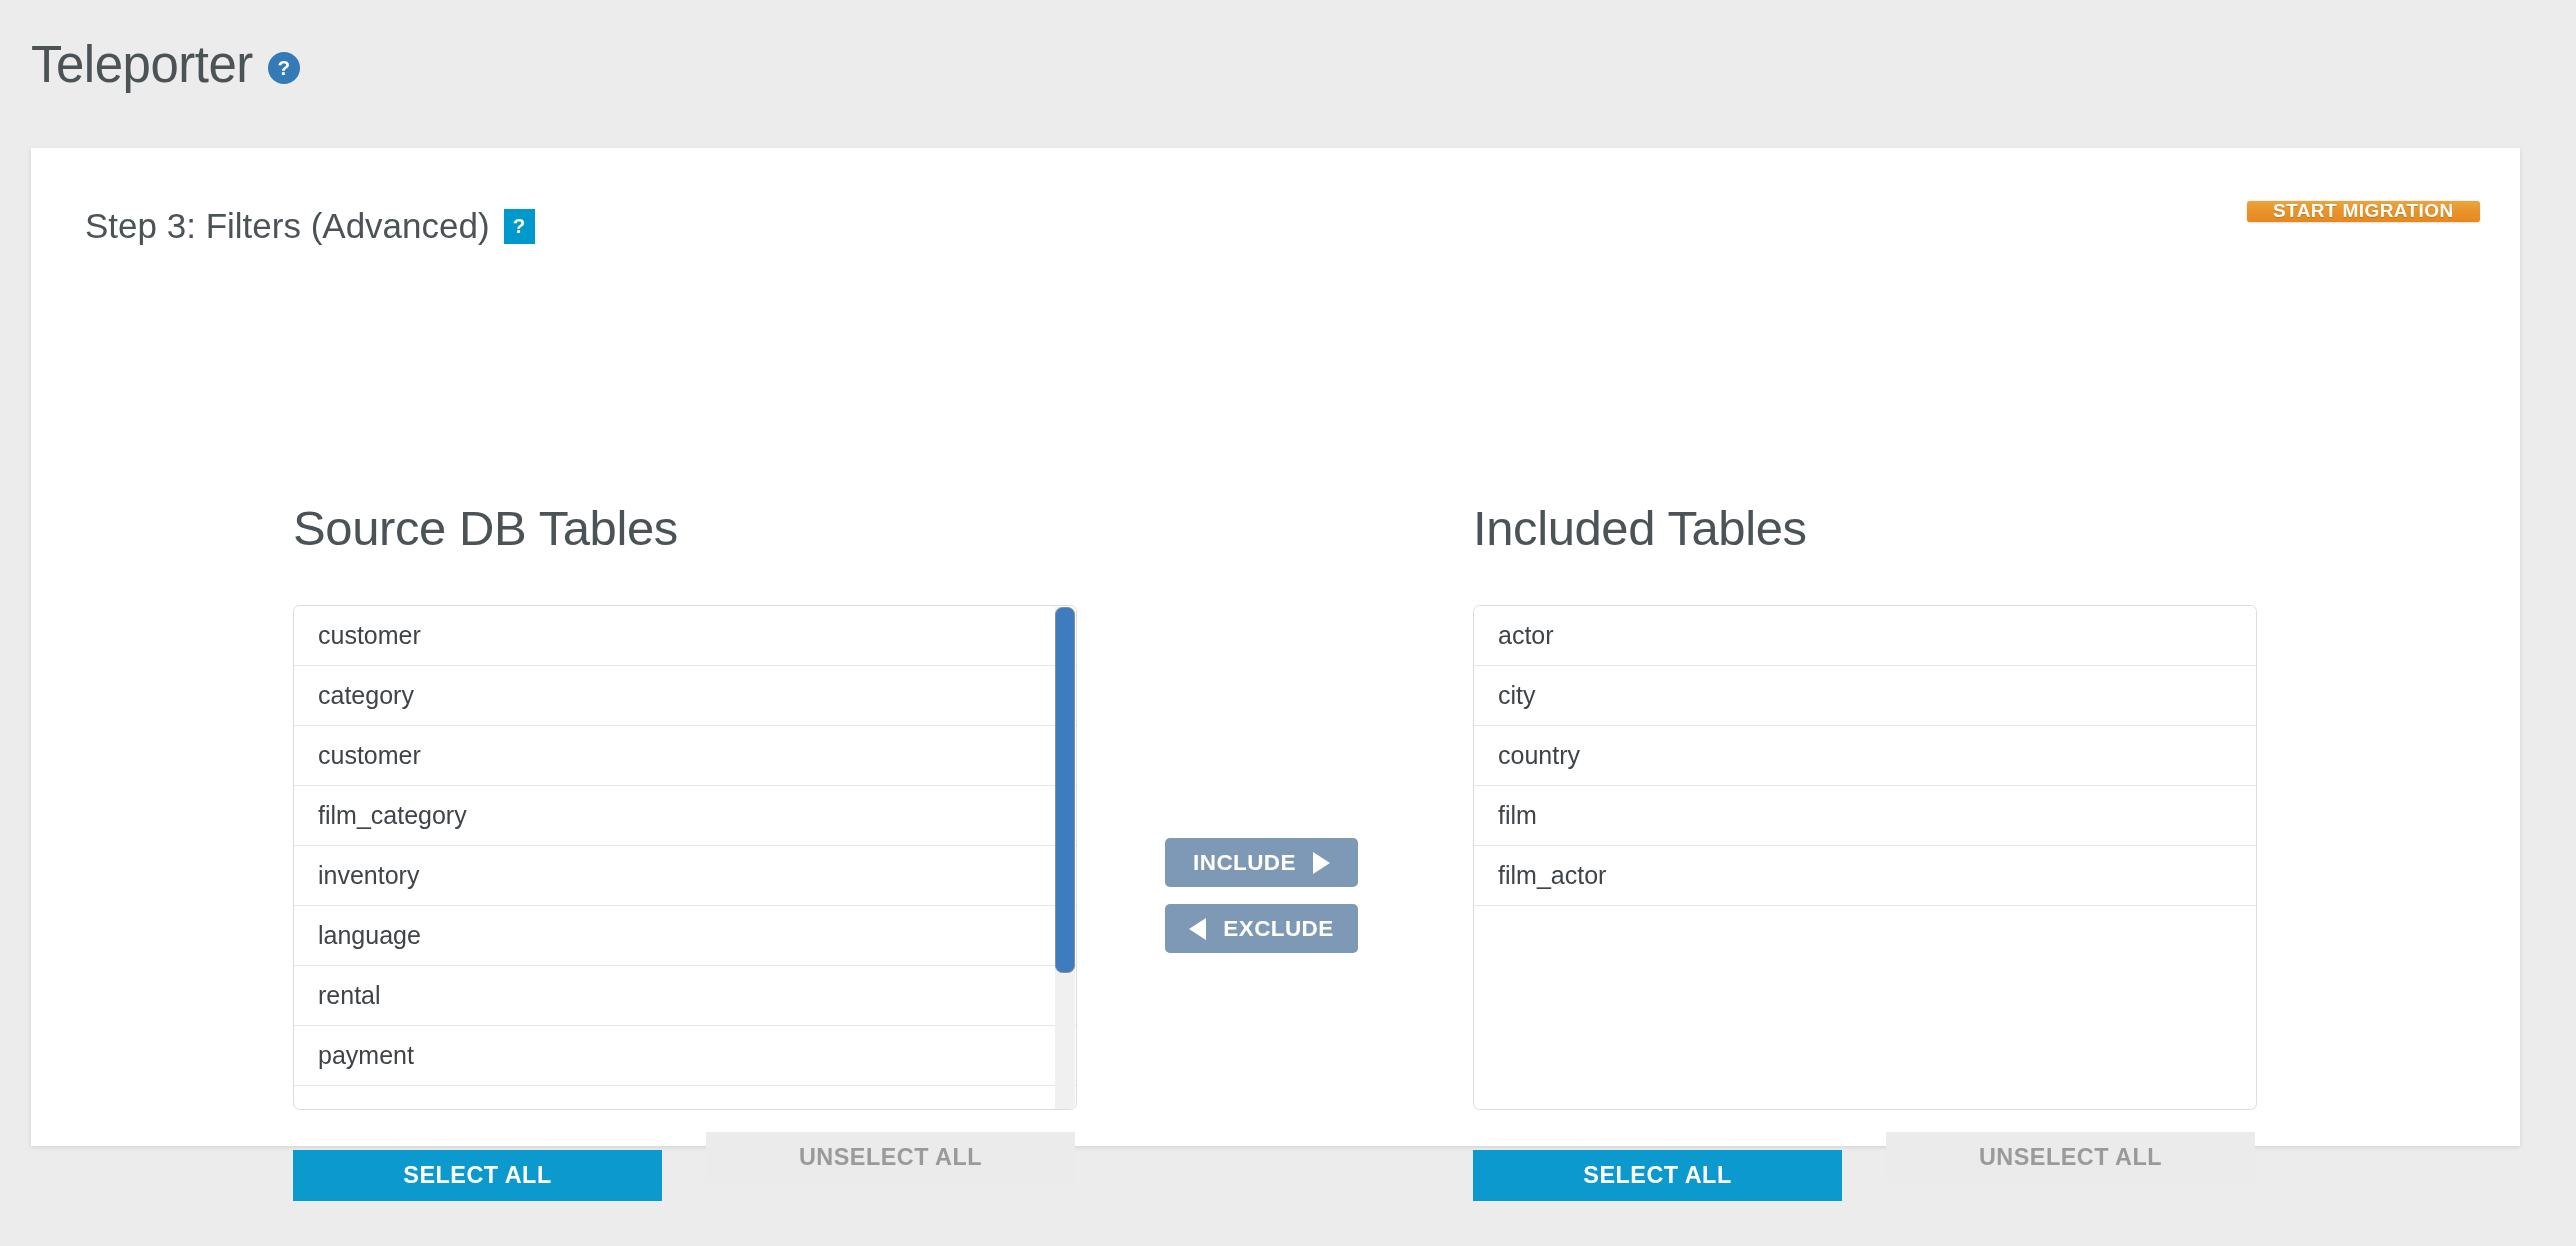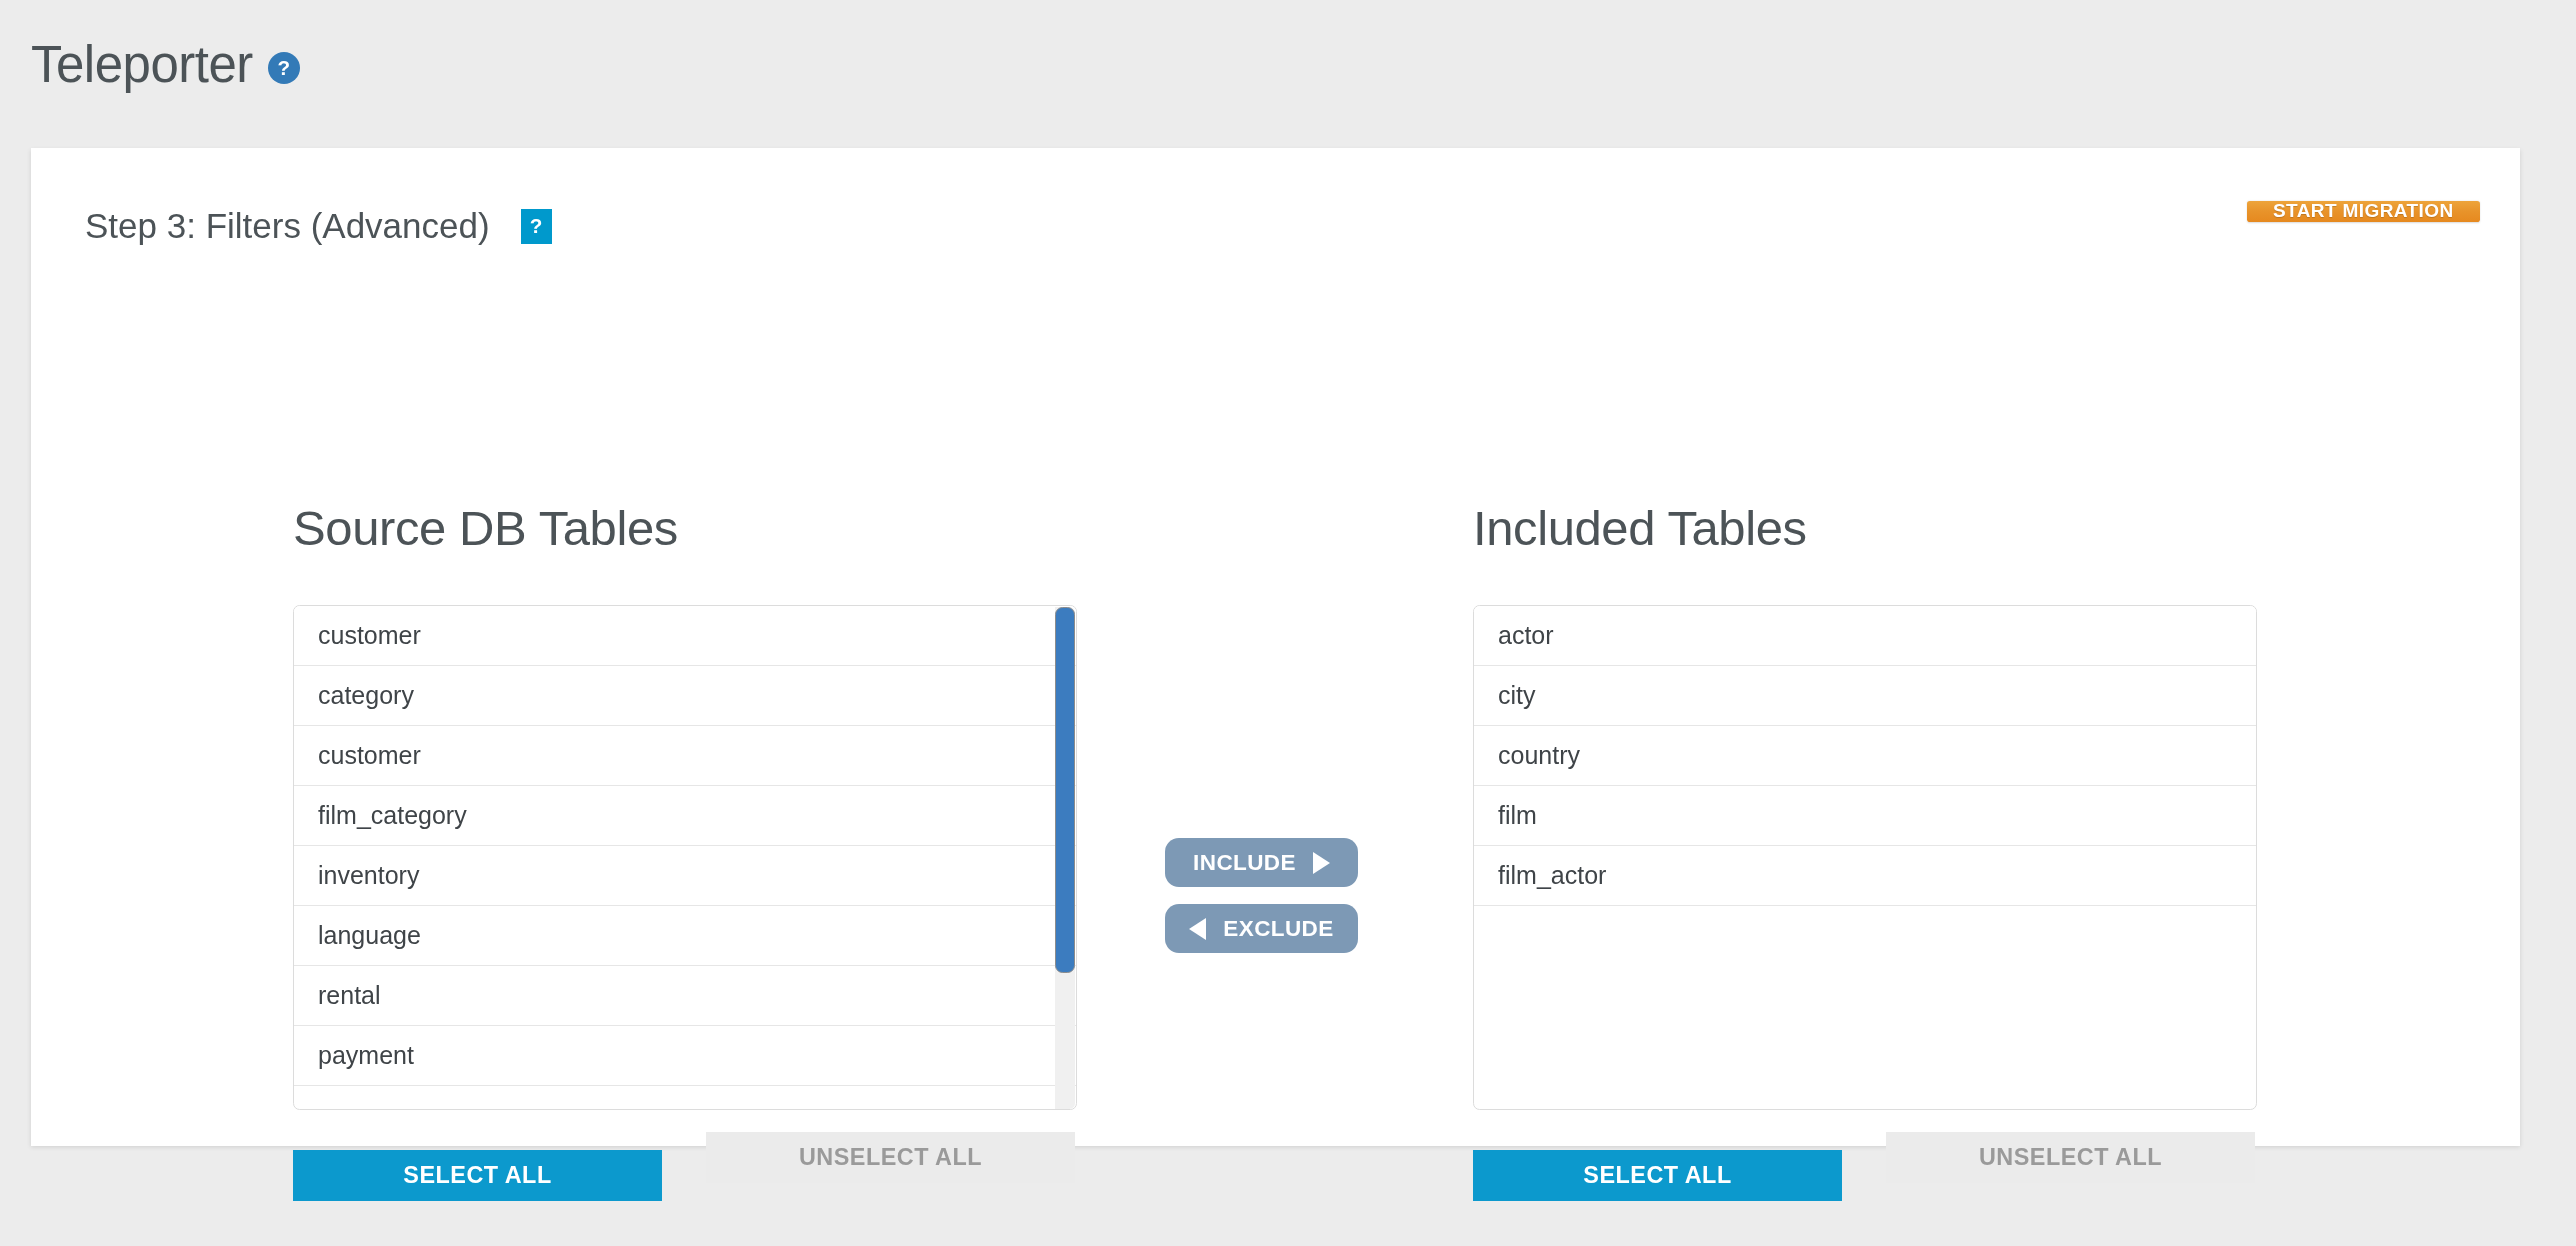--- a/index.html
+++ b/index.html
@@ -62,21 +62,21 @@
     top: 0;
     width: 100%;
     height: 122px;
   }
   .step-label-wrap {
     position: absolute;
     left: 54px;
     top: 58px;
     display: flex;
     align-items: center;
-    gap: 31px;
+    gap: 14px;
   }
   .step-label {
     font-size: 35px;
     color: #4c5357;
     font-weight: 400;
     white-space: nowrap;
   }
   .help-square {
     width: 31px;
     height: 35px;
@@ -235,21 +235,21 @@
     display: flex;
     flex-direction: column;
     gap: 17px;
   }
   .btn-transfer {
     width: 193px;
     height: 49px;
     background: #7d99b5;
     color: #ffffff;
     border: none;
-    border-radius: 14px;
+    border-radius: 5px;
     font-family: "Liberation Sans", sans-serif;
     font-size: 22.5px;
     font-weight: 700;
     letter-spacing: 0.4px;
     display: flex;
     align-items: center;
     justify-content: center;
     gap: 17px;
     cursor: pointer;
   }

